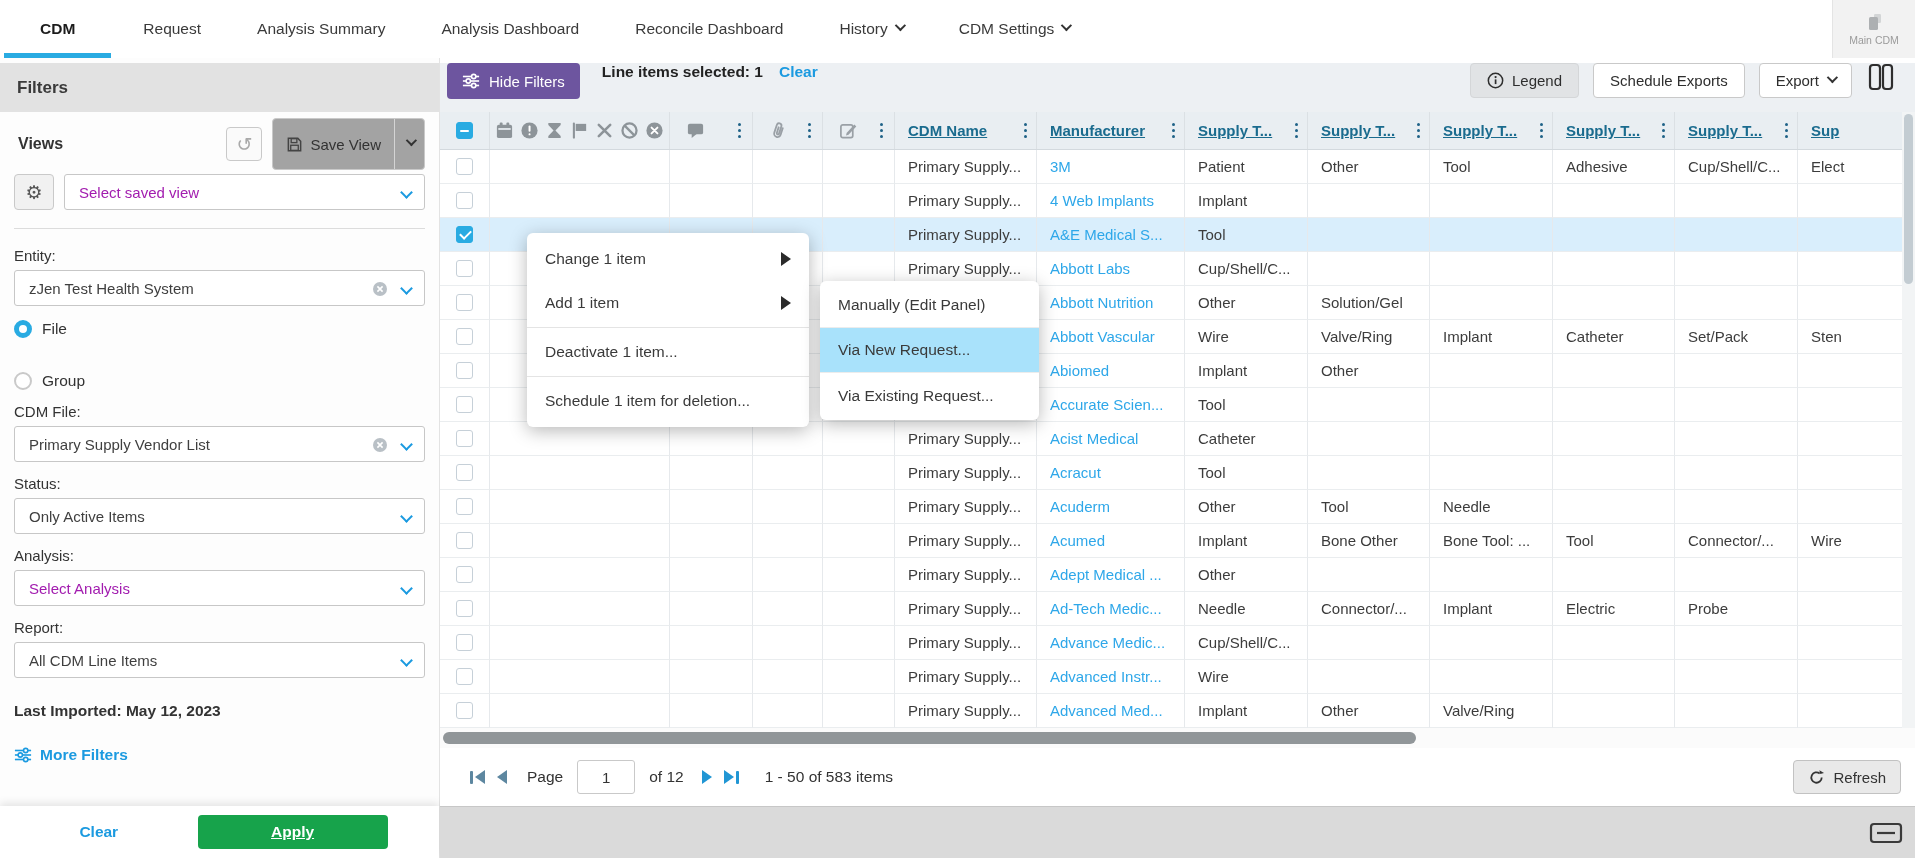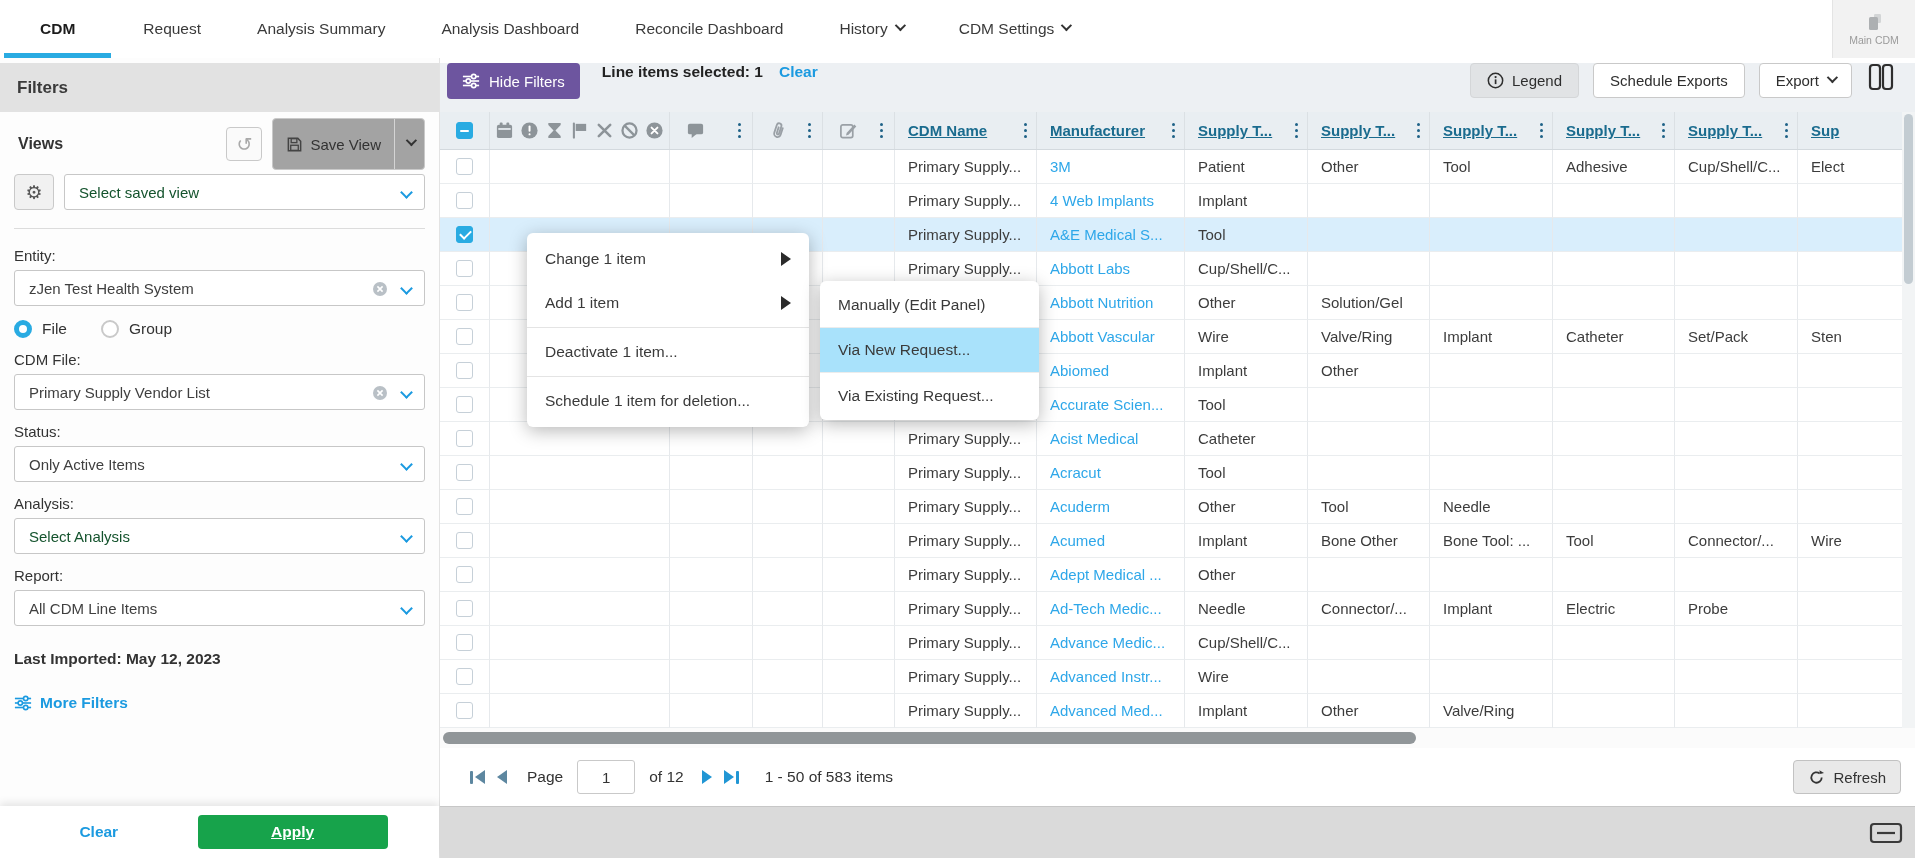--- a/index.html
+++ b/index.html
@@ -27,24 +27,24 @@
   .saveview-main { display:flex; align-items:center; gap:7px; padding:0 13px; font-size:15px; color:#333; }
   .saveview-caret { width:30px; border-left:1px solid #d4d4d4; display:flex; align-items:center; justify-content:center; }
   .saved-row { margin:12px 14px 0; display:flex; gap:10px; }
   .gear-btn { width:40px; height:36px; font-size:19px; color:#555; background:#f1f1f1; }
   .divider { margin:18px 14px; height:1px; background:#dcdcdc; }
   .fgroup { margin:13px 14px 0; }
   .fgroup.tight { margin-top:0; }
   .flabel { font-size:15px; color:#333; margin-bottom:6px; }
   .selectbox { position:relative; height:36px; background:#fff; border:1px solid #c7c7c7; border-radius:3px; display:flex; align-items:center; padding:0 64px 0 14px; font-size:15px; color:#3f3f3f; cursor:pointer; }
   .selectbox .val { white-space:nowrap; overflow:hidden; flex:1; }
-  .selectbox .val.placeholder { color:#14532d; }
+  .selectbox .val.placeholder { color:#a21caf; }
   .sel-chev { position:absolute; right:13px; top:13px; width:9px; height:9px; border-right:2.6px solid #1b9ae0; border-bottom:2.6px solid #1b9ae0; transform:rotate(45deg); }
   .sel-clear { position:absolute; right:36px; top:10px; }
-  .radio-row { margin:14px 14px 0; display:flex; gap:34px; }
+  .radio-row { margin:14px 14px 0; display:flex; gap:34px;flex-direction:column; }
   .radio-item { display:flex; align-items:center; gap:10px; font-size:15.5px; color:#333; cursor:pointer; }
   .radio { width:18px; height:18px; border-radius:50%; }
   .radio.on { border:5.5px solid #29abe2; background:#fff; }
   .radio.off { border:2px solid #c9c9c9; background:#fff; }
   .last-imported { margin:24px 14px 0; font-size:15.5px; font-weight:600; color:#333; }
   .more-filters { margin:26px 14px 0; display:flex; align-items:center; gap:8px; font-size:15.5px; font-weight:700; color:#1b9ae0; cursor:pointer; }
   .side-footer { position:absolute; left:0; bottom:0; width:100%; height:52px; background:#fff; box-shadow:0 -3px 8px rgba(0,0,0,.10); display:flex; align-items:center; }
   .clear-link { width:45%; text-align:center; font-size:15.5px; font-weight:700; color:#1b9ae0; cursor:pointer; }
   .apply-btn { width:190px; height:34px; background:#17a34b; color:#fff; font-size:15.5px; font-weight:600; border:none; border-radius:4px; cursor:pointer;text-decoration:underline; }
 

